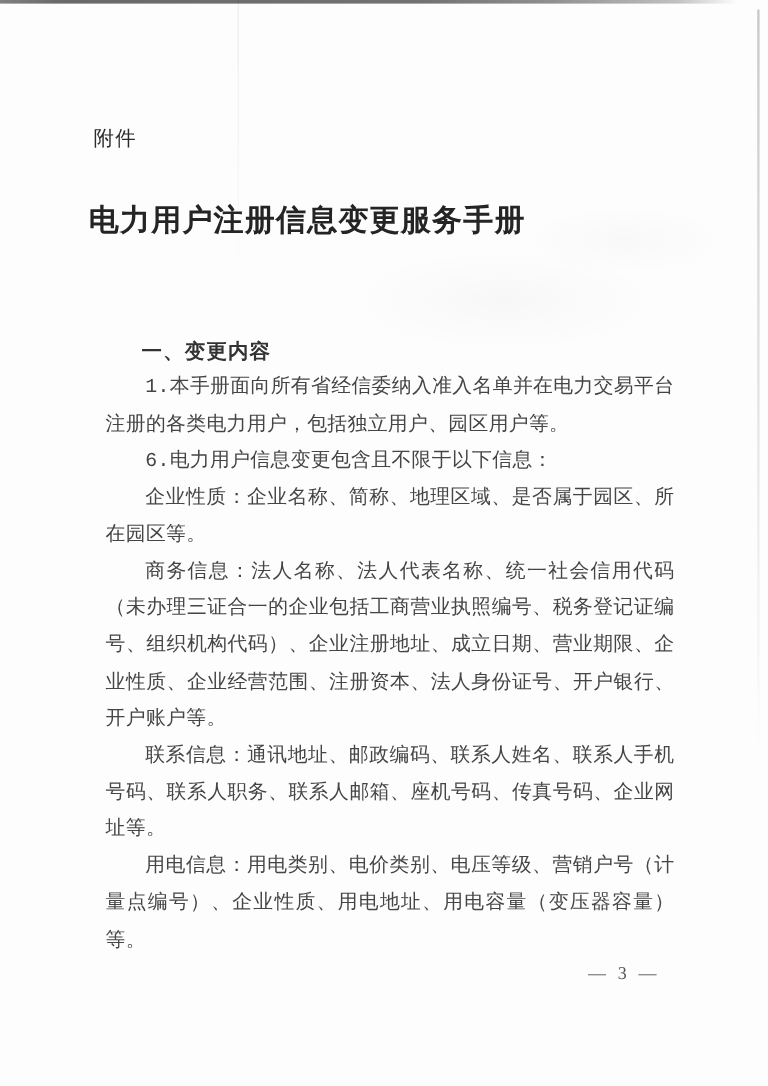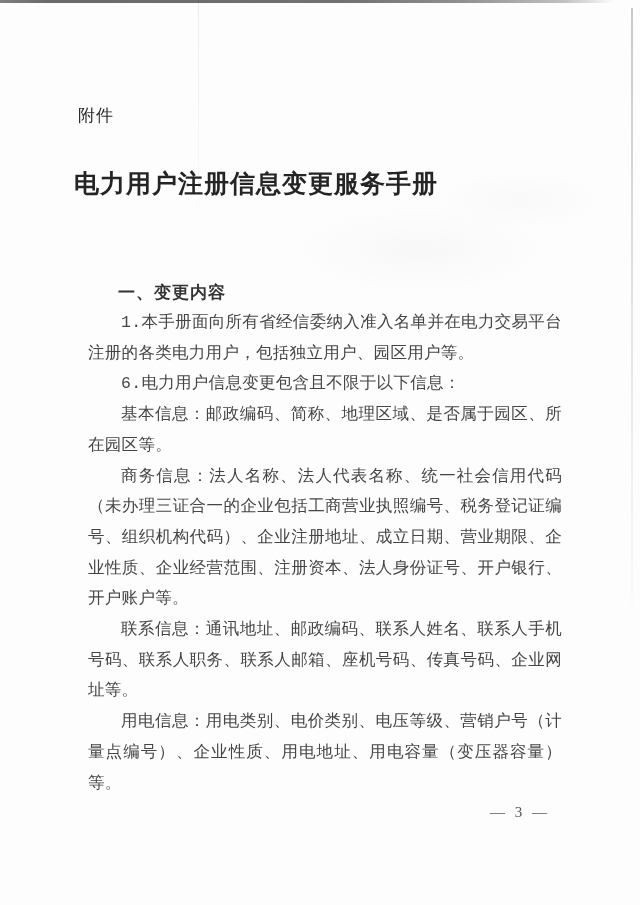--- a/index.html
+++ b/index.html
@@ -101,21 +101,21 @@
   <div class="scan-streak-left"></div>
 
   <div class="attachment-label">附件</div>
 
   <div class="doc-title">电力用户注册信息变更服务手册</div>
 
   <div class="content">
     <div class="section-heading">一、变更内容</div>
     <p>1.本手册面向所有省经信委纳入准入名单并在电力交易平台注册的各类电力用户，包括独立用户、园区用户等。</p>
     <p>6.电力用户信息变更包含且不限于以下信息：</p>
-    <p>基本信息：邮政编码、简称、地理区域、是否属于园区、所在园区等。</p>
+    <p>企业性质：企业名称、简称、地理区域、是否属于园区、所在园区等。</p>
     <p>商务信息：法人名称、法人代表名称、统一社会信用代码（未办理三证合一的企业包括工商营业执照编号、税务登记证编号、组织机构代码）、企业注册地址、成立日期、营业期限、企业性质、企业经营范围、注册资本、法人身份证号、开户银行、开户账户等。</p>
     <p>联系信息：通讯地址、邮政编码、联系人姓名、联系人手机号码、联系人职务、联系人邮箱、座机号码、传真号码、企业网址等。</p>
     <p>用电信息：用电类别、电价类别、电压等级、营销户号（计量点编号）、企业性质、用电地址、用电容量（变压器容量）等。</p>
   </div>
 
   <div class="page-number">— 3 —</div>
 
 </div>
 
 </body></html>

